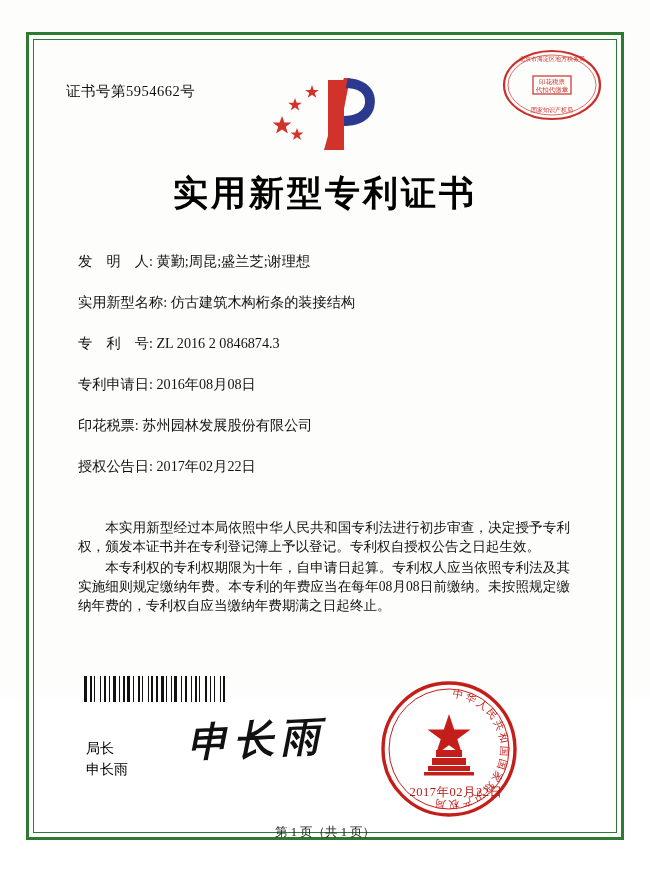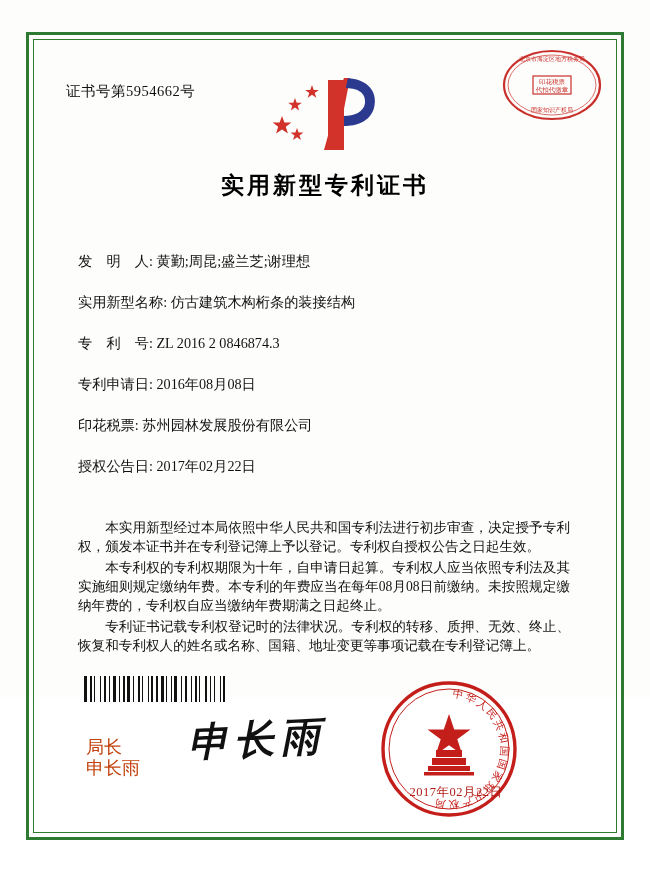--- a/index.html
+++ b/index.html
@@ -60,21 +60,21 @@
     left: 500px; top: 46px;
     width: 104px; height: 78px;
   }
 
   
   .title {
     position: absolute;
     left: 0; top: 170px;
     width: 650px;
     text-align: center;
-    font-size: 23px;
+    font-size: 35px;
     font-weight: bold;
     letter-spacing: 3px;
     color: #000;
     font-family: "Liberation Serif", "DejaVu Serif", serif;
   }
 
   
   .fields {
     position: absolute;
     left: 78px; top: 252px;
@@ -122,24 +122,23 @@
     top: 0;
     height: 26px;
     background: #111;
     display: block;
   }
 
   
   .sig-label {
     position: absolute;
     left: 86px; top: 738px;
-    font-size: 18px;
+    font-size: 14px;
     line-height: 21px;
-    color: #c2410c;
-    font-family: Liberation Mono, monospace;
+    color: #000000;
   }
   .sig-hand {
     position: absolute;
     left: 188px; top: 712px;
     font-size: 40px;
     font-family: "Liberation Serif", "DejaVu Serif", serif;
     font-style: italic;
     font-weight: bold;
     color: #111;
     letter-spacing: 6px;
@@ -237,21 +236,20 @@
     </div>
     <div class="field-row">
       <span class="field-label">授权公告日:</span>
       <span class="field-value">2017年02月22日</span>
     </div>
   </div>
 
   <div class="body-text">
     <p>本实用新型经过本局依照中华人民共和国专利法进行初步审查，决定授予专利权，颁发本证书并在专利登记簿上予以登记。专利权自授权公告之日起生效。</p>
     <p>本专利权的专利权期限为十年，自申请日起算。专利权人应当依照专利法及其实施细则规定缴纳年费。本专利的年费应当在每年08月08日前缴纳。未按照规定缴纳年费的，专利权自应当缴纳年费期满之日起终止。</p>
-    <p>专利证书记载专利权登记时的法律状况。专利权的转移、质押、无效、终止、恢复和专利权人的姓名或名称、国籍、地址变更等事项记载在专利登记簿上。</p>
   </div>
 
   <div class="barcode" id="barcode">
       <i style="left: 0px; width: 3px;"></i>
       <i style="left: 5.6px; width: 2px;"></i>
       <i style="left: 10.2px; width: 1px;"></i>
       <i style="left: 15.8px; width: 1px;"></i>
       <i style="left: 20.4px; width: 2px;"></i>
       <i style="left: 25px; width: 1px;"></i>
       <i style="left: 28.6px; width: 3px;"></i>
@@ -300,14 +298,15 @@
       <rect x="52" y="78" width="34" height="7" fill="#c41e1a"></rect>
       <rect x="56" y="70" width="26" height="7" fill="#c41e1a"></rect>
       <rect x="44" y="92" width="50" height="3.5" fill="#c41e1a"></rect>
       <text font-size="10.5" fill="#c41e1a" font-family="'Liberation Serif',serif" letter-spacing="2">
         <textPath href="#ringpath" startOffset="26%">中华人民共和国国家知识产权局</textPath>
       </text>
     </svg>
   </div>
   <div class="seal-date">2017年02月22日</div>
 
+  <div class="footer">第 1 页（共 1 页）</div>
 
 </div>
 
 </body></html>

